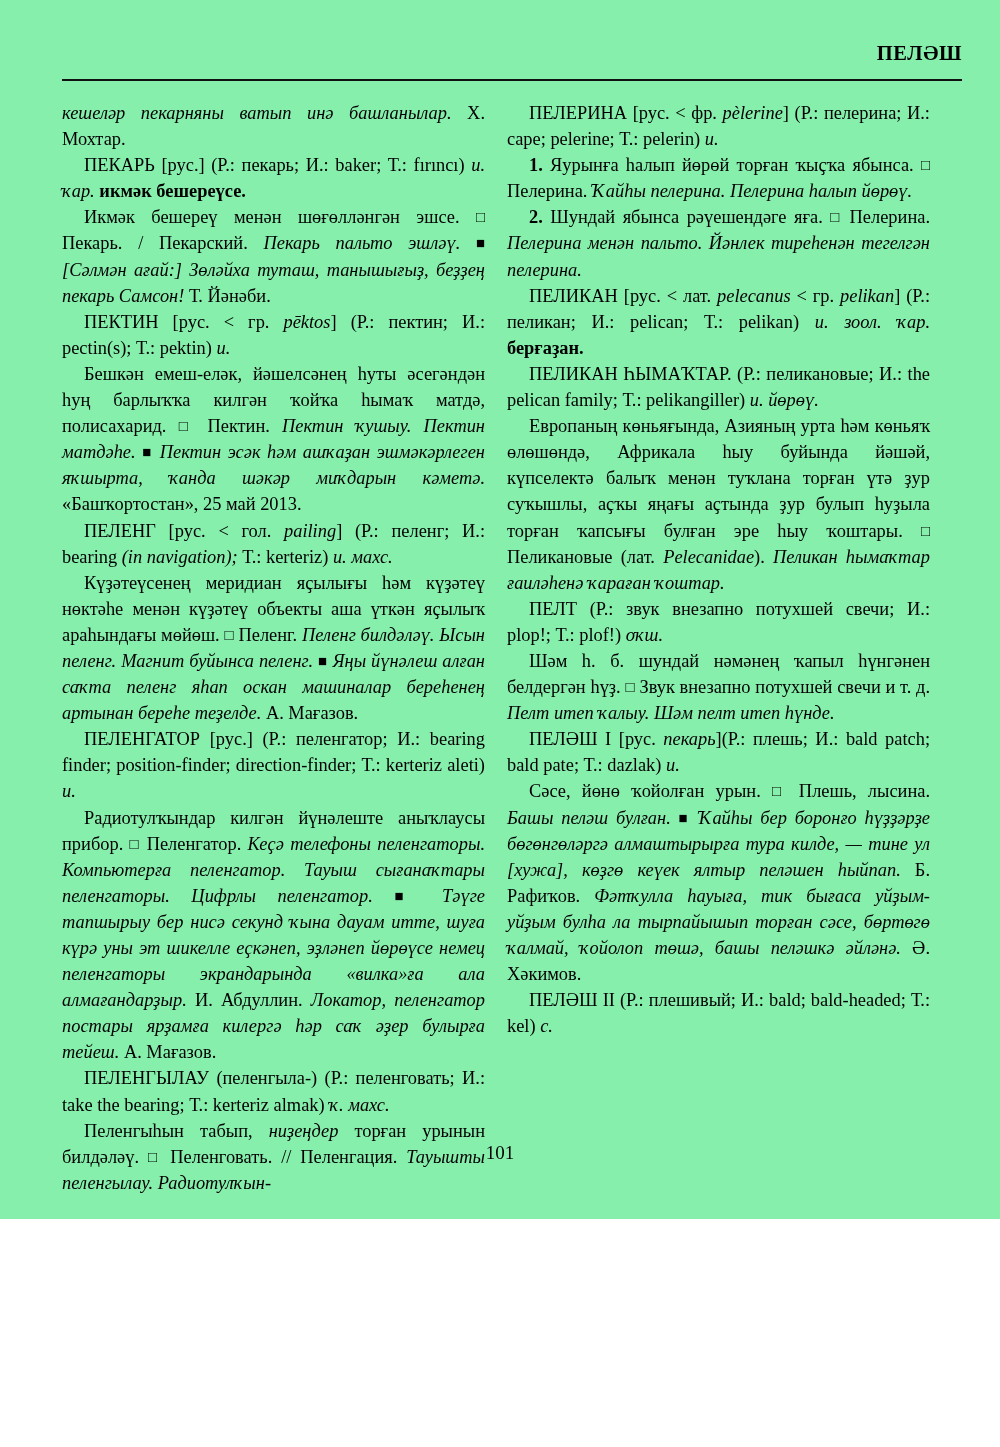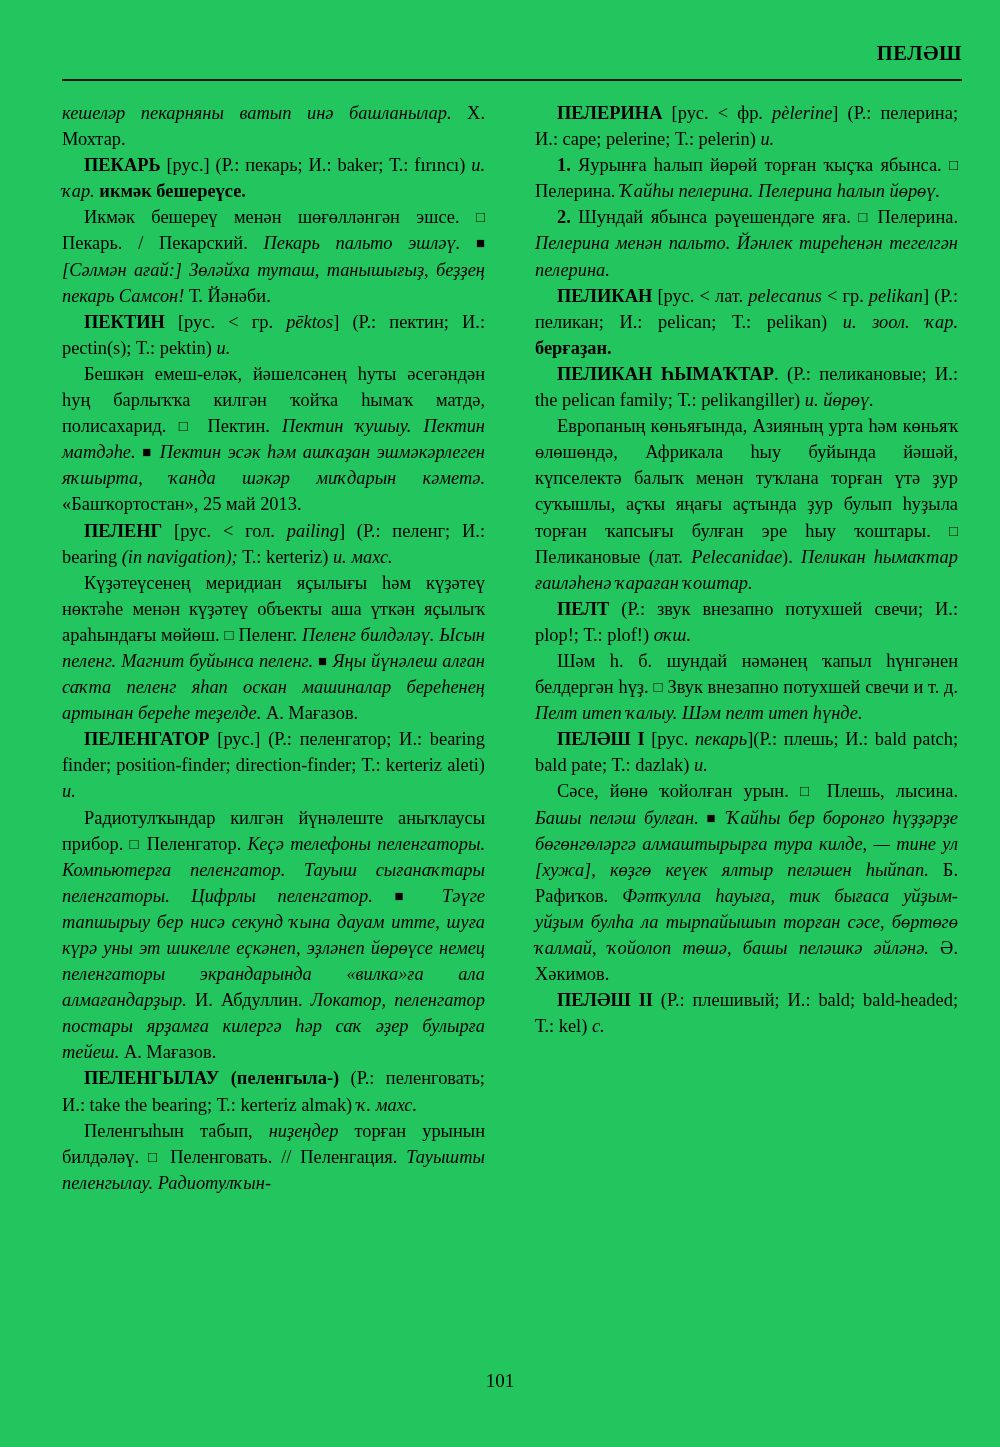--- a/index.html
+++ b/index.html
@@ -7,22 +7,22 @@
     padding: 0;
     background: #ffffff;
   }
   body {
     font-family: "Liberation Serif", "DejaVu Serif", serif;
     color: #000000;
   }
   .page {
     position: relative;
     width: 1000px;
-    height: 1447px;
-    background: #22c55e;
+    height: 1219px;
+    background: #86efac;
     box-sizing: border-box;
     overflow: hidden;
   }
   .header-bar {
     position: absolute;
     top: 44px;
     left: 62px;
     right: 38px;
     height: 46px;
   }
@@ -41,38 +41,38 @@
     top: 35px;
     border-top: 2.6px solid #111;
   }
   .columns {
     position: absolute;
     top: 100px;
     left: 62px;
     right: 38px;
     bottom: 115px;
     display: flex;
-    gap: 50px;
+    gap: 22px;
   }
   .col {
     width: 423px;
     flex: 0 0 423px;
   }
   p.e {
     margin: 0;
     font-size: 18.4px;
     line-height: 26.1px;
     text-align: justify;
     text-justify: inter-word;
     hyphens: manual;
   }
   p.e.indent { text-indent: 22px; }
   p.e.noindent { text-indent: 0; }
   b.hw {
-    font-weight: bold;
+    font-weight: normal;
   }
   i { font-style: italic; }
   .marker {
     font-style: normal;
     font-size: 15px;
     vertical-align: 1px;
   }
   .pageno {
     position: absolute;
     bottom: 55px;

